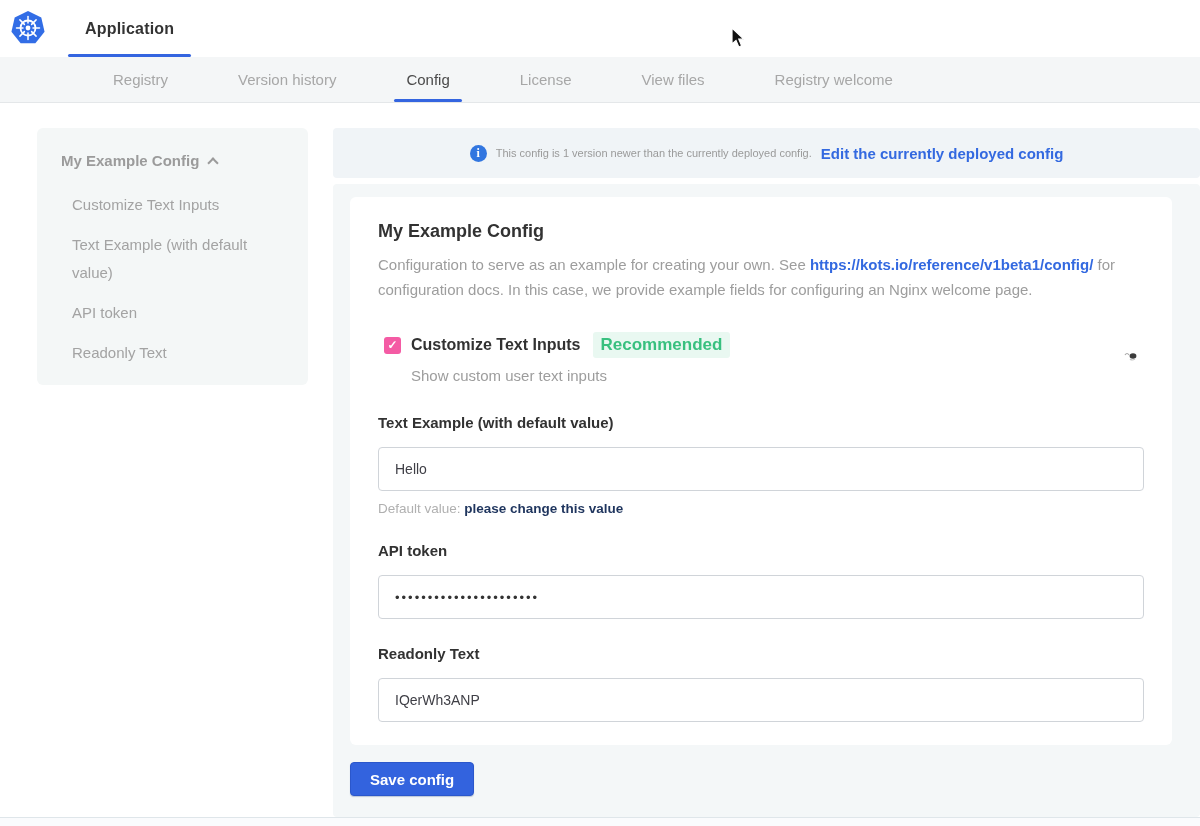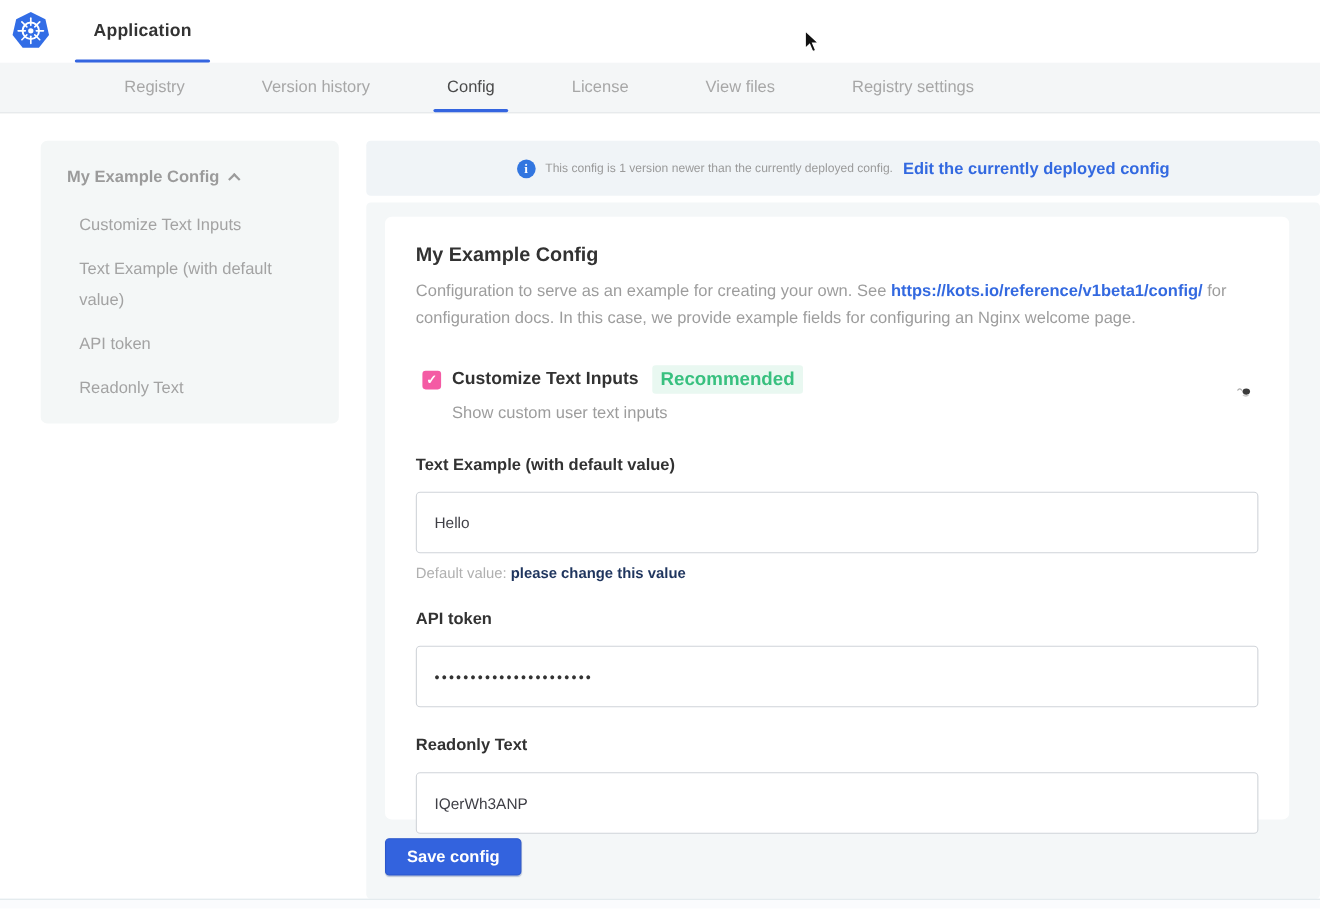--- a/index.html
+++ b/index.html
@@ -41,21 +41,21 @@
 
   .checkbox-row { margin-top:30px; display:flex; align-items:center; gap:10px; padding-left:6px; }
   .checkbox { width:17px; height:17px; border-radius:3px; background:#f45ba4; color:#fff; font-size:12px; font-weight:700; display:flex; align-items:center; justify-content:center; cursor:pointer; }
   .checkbox-label { font-size:16px; font-weight:700; color:#323232; }
   .badge { margin-left:2px; background:#e9f8f1; color:#38c07f; font-size:17px; font-weight:700; padding:3px 8px; border-radius:3px; }
   .checkbox-help { margin-top:9px; padding-left:33px; font-size:15px; color:#9d9d9d; }
 
   .field-label { font-size:15px; font-weight:700; color:#323232; }
   .fl-1 { margin-top:30px; }
   .fl-n { margin-top:26px; }
-  .text-input { margin-top:16px; width:766px; height:56px; border:1px solid #d0d4d9; border-radius:4px; background:#fff; padding:0 16px; font-family:"Liberation Sans", sans-serif; font-size:14px; color:#3f3f46; outline:none; }
+  .text-input { margin-top:16px; width:766px; height:44px; border:1px solid #d0d4d9; border-radius:4px; background:#fff; padding:0 16px; font-family:"Liberation Sans", sans-serif; font-size:14px; color:#3f3f46; outline:none; }
   .text-input.password { font-size:13px; letter-spacing:2px; color:#333; }
   .field-help { margin-top:10px; font-size:13.5px; }
   .field-help .help-prefix { color:#b0b0b0; }
   .field-help .help-value { color:#1f355e; font-weight:700; }
 
   .save-btn { position:absolute; top:762px; left:350px; height:34px; padding:0 19px; background:#3363de; border:1px solid #2b57cb; border-radius:4px; color:#fff; font-family:"Liberation Sans", sans-serif; font-size:15px; font-weight:700; cursor:pointer; box-shadow:0 1px 1px rgba(20,50,120,.25); }
 
   .bottom-strip { position:absolute; left:0; top:817px; width:1200px; height:9px; background:#fafbfd; border-top:1px solid #dfe6ea; }
 
   
@@ -88,21 +88,21 @@
       <div class="active-bar"></div>
     </div>
   </div>
 
   <div class="subnav">
     <div class="subnav-item">Registry</div>
     <div class="subnav-item">Version history</div>
     <div class="subnav-item active">Config</div>
     <div class="subnav-item">License</div>
     <div class="subnav-item">View files</div>
-    <div class="subnav-item">Registry settings</div>
+    <div class="subnav-item">Registry welcome</div>
   </div>
 
   <div class="sidebar">
     <div class="sidebar-title">
       <span>My Example Config</span>
       <span class="chevron-up"></span>
     </div>
     <div class="sidebar-items">
       <div class="sidebar-item">Customize Text Inputs</div>
       <div class="sidebar-item">Text Example (with default value)</div>

